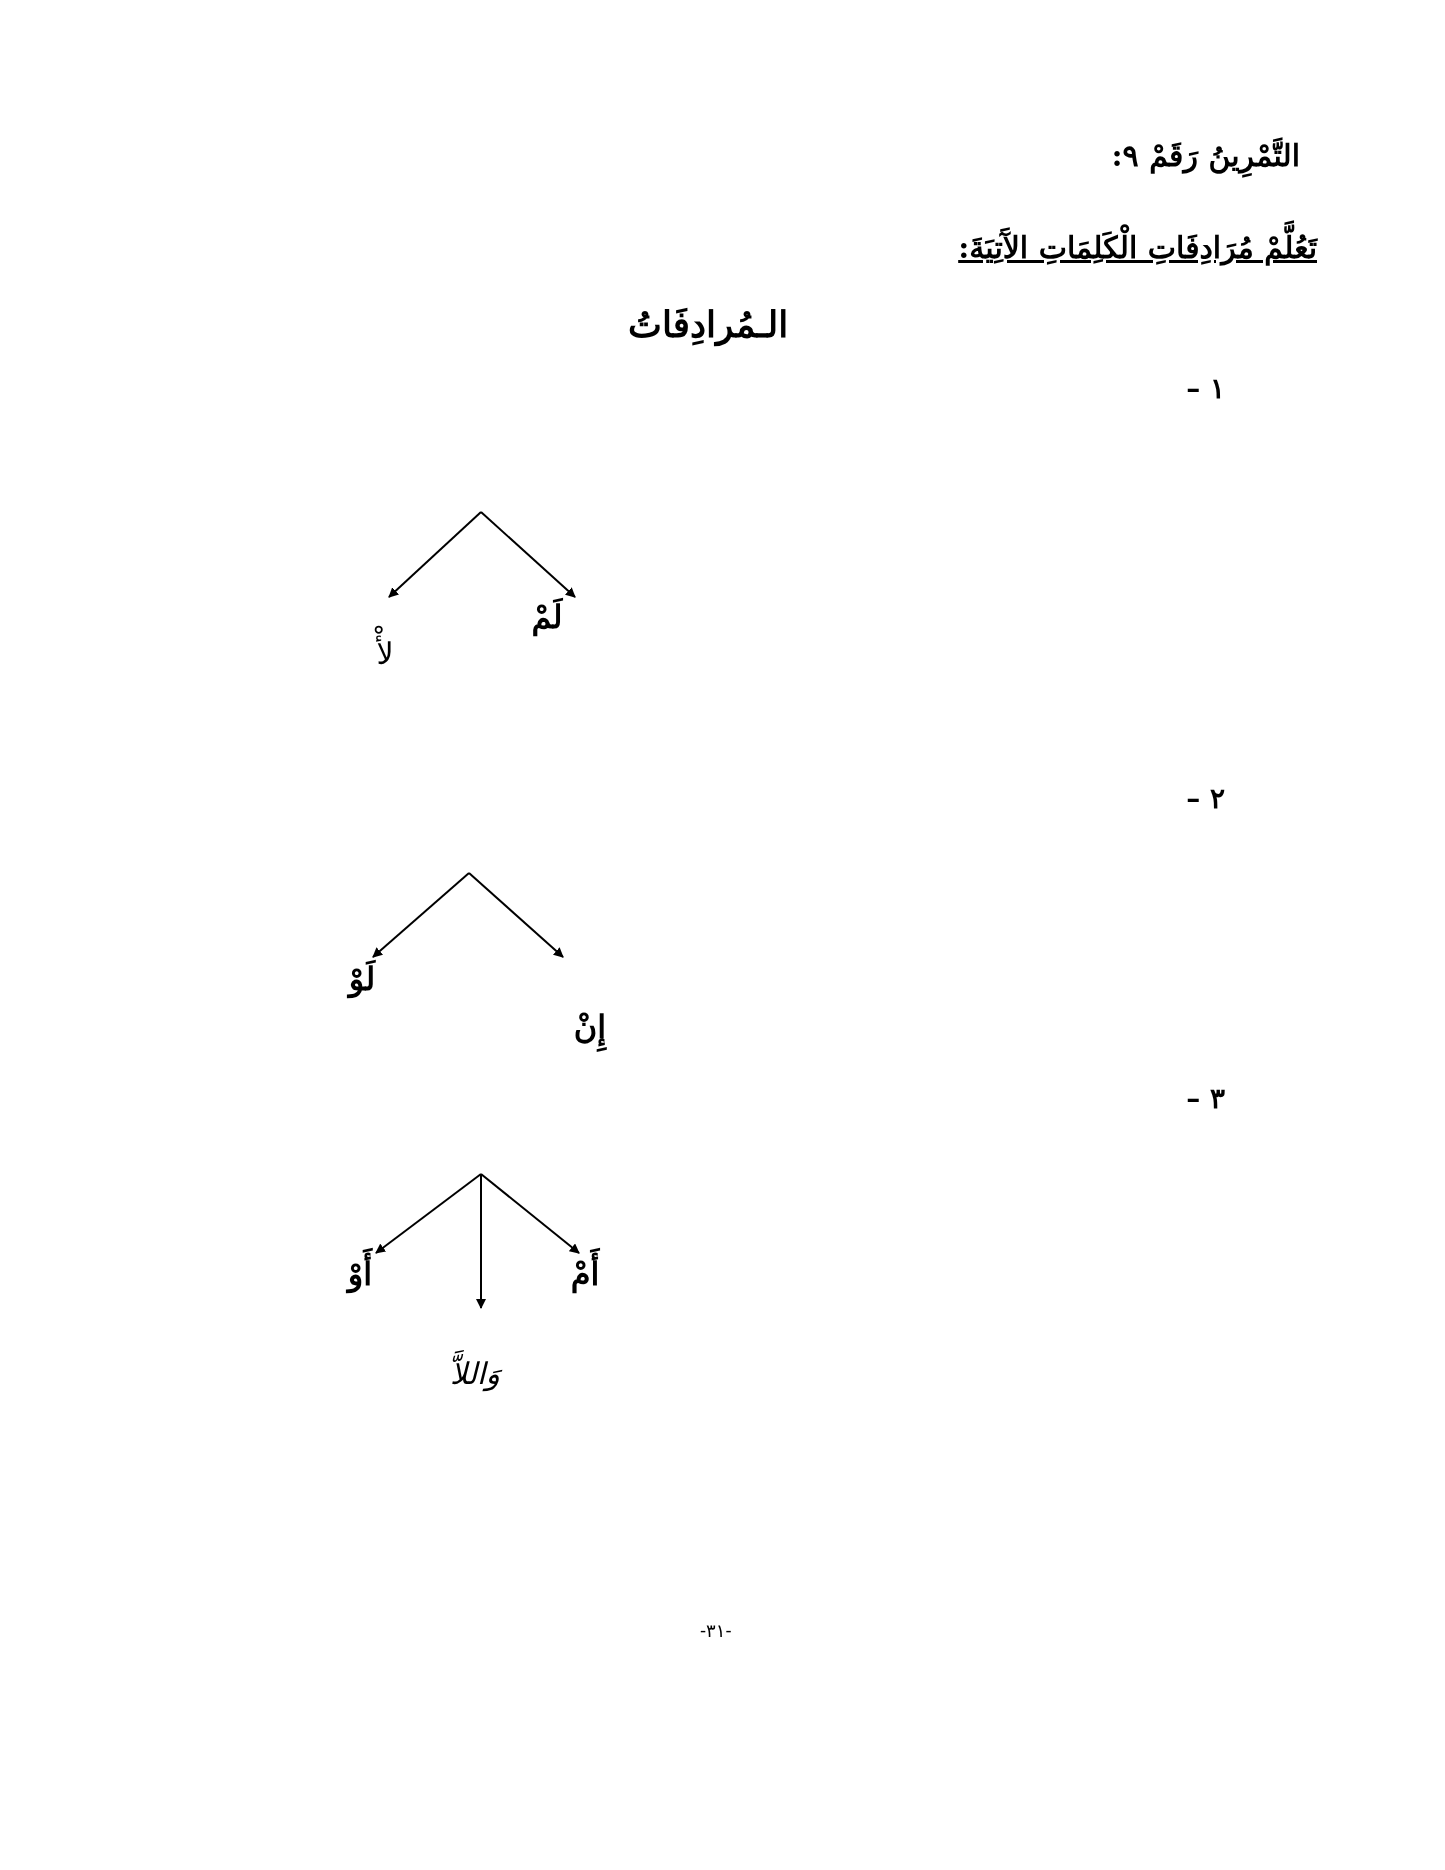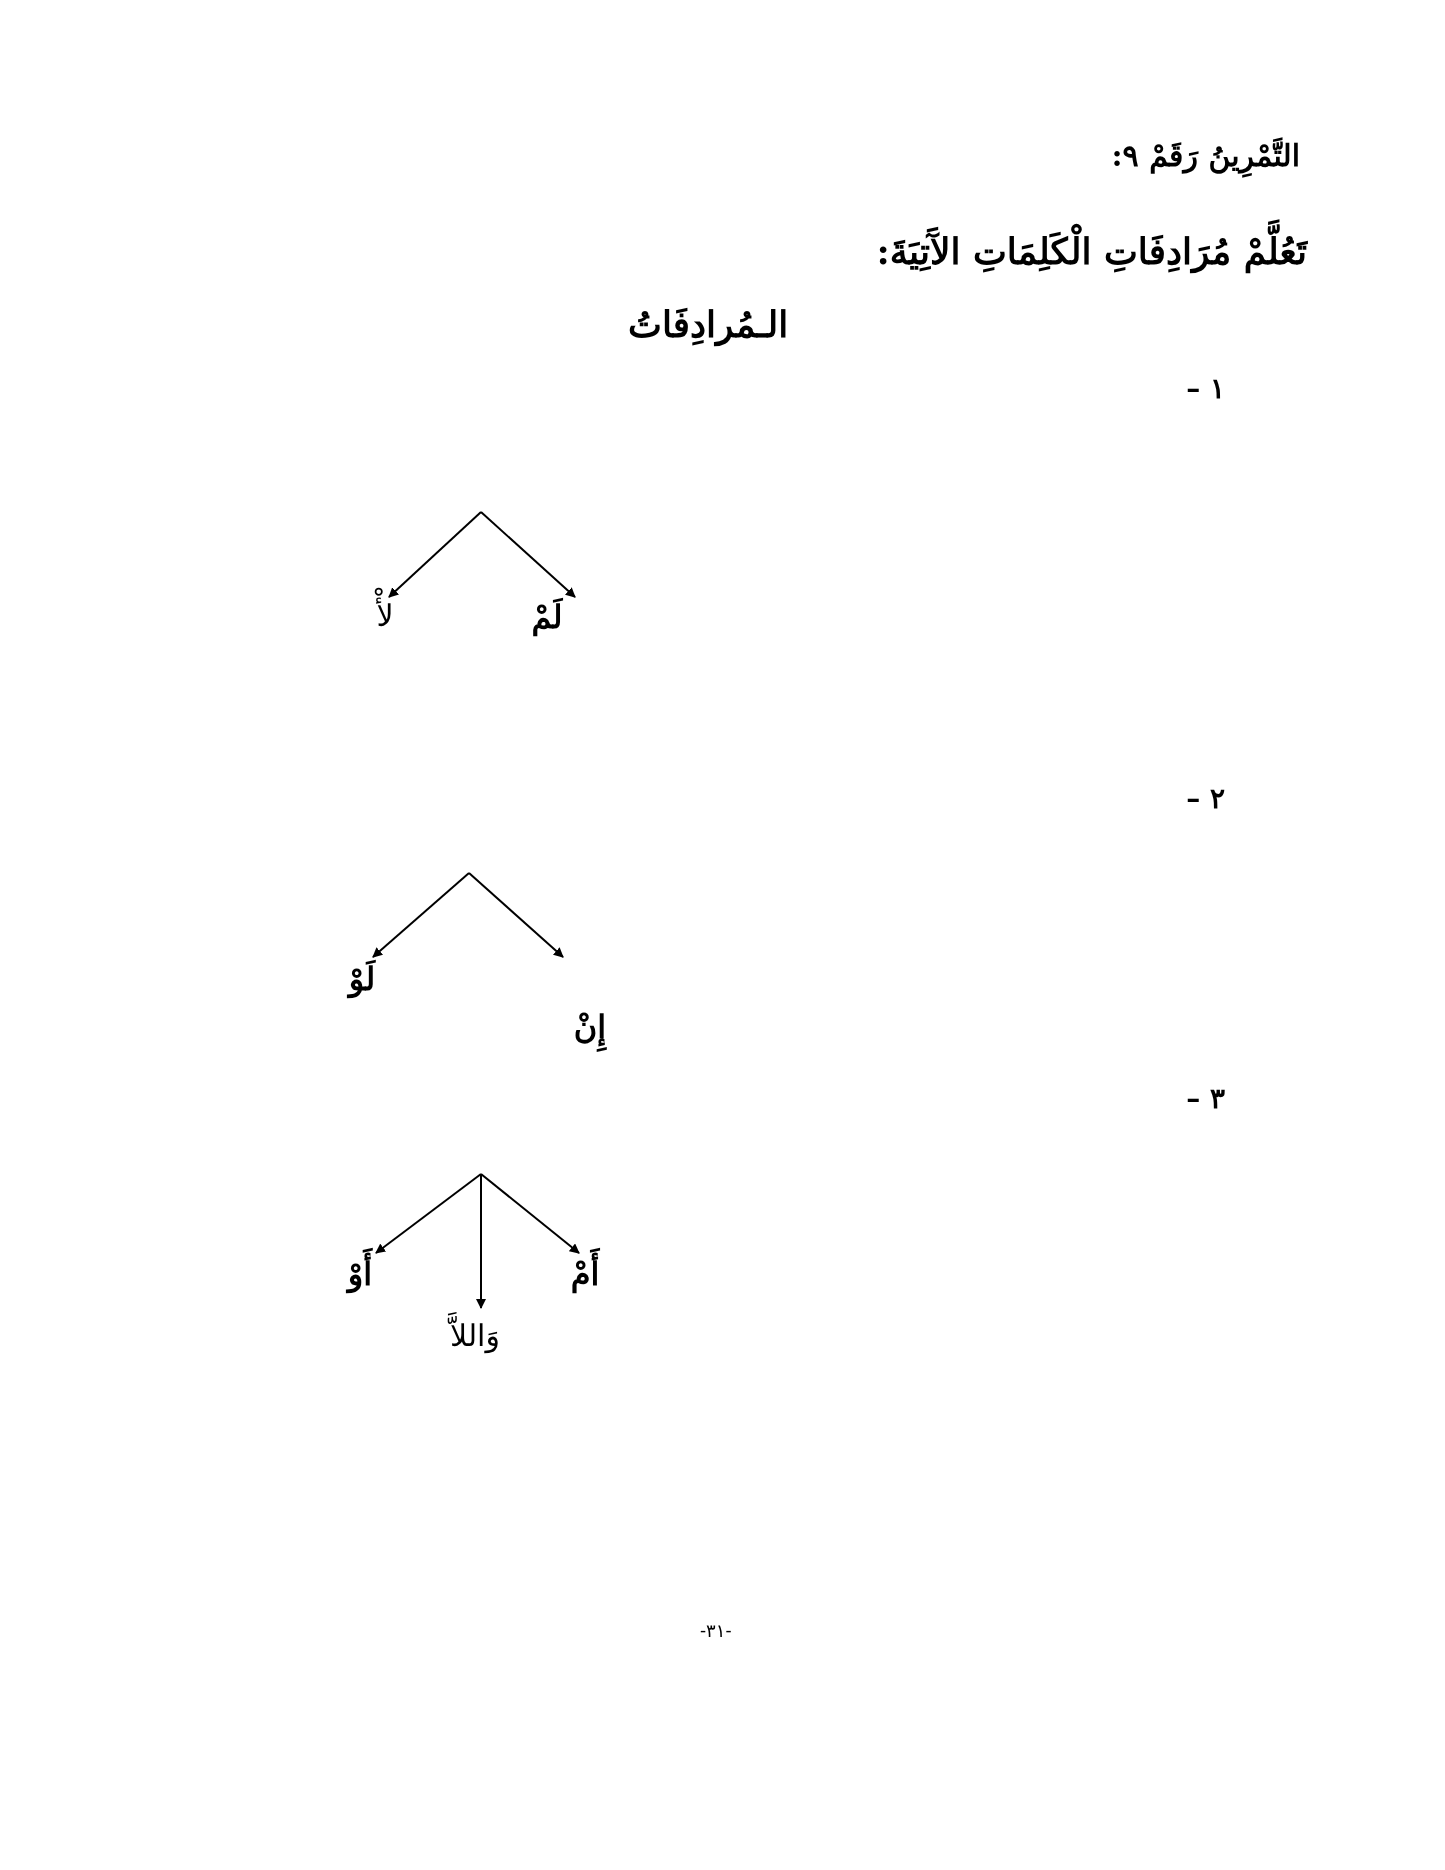--- a/index.html
+++ b/index.html
@@ -20,44 +20,46 @@
       white-space: nowrap;
       direction: rtl;
     }
     .title {
       right: 145px;
       top: 138px;
       font-size: 30px;
       font-weight: bold;
     }
     .instruction {
-      right: 138px;
+      right: 128px;
       top: 230px;
-      font-size: 36px;
+      font-size: 30px;
       font-weight: bold;
+      text-decoration: underline;
     }
     .subheading {
       left: 628px;
       top: 303px;
       font-size: 36px;
       font-weight: bold;
     }
     .item-number {
       font-size: 28px;
       font-weight: bold;
     }
     .word {
       font-size: 32px;
       font-weight: bold;
       transform: translateX(-50%);
       direction: rtl;
     }
     .word.light {
       font-weight: normal;
       font-size: 30px;
+      margin-top: 38px;
     }
     .page-number {
       left: 700px;
       top: 1620px;
       font-size: 18px;
     }
     svg.arrows {
       position: absolute;
       left: 0;
       top: 0;
@@ -100,16 +102,16 @@
   </g>
 </svg>
 
 <div class="abs word" style="left:547px; top:598px;">لَمْ</div>
 <div class="abs word light" style="left:385px; top:598px;">لأْ</div>
 
 <div class="abs word" style="left:590px; top:1008px;">إِنْ</div>
 <div class="abs word" style="left:362px; top:960px;">لَوْ</div>
 
 <div class="abs word" style="left:585px; top:1255px;">أَمْ</div>
-<div class="abs word light" style="left:475px; top:1318px;">وَاللاَّ</div>
+<div class="abs word light" style="left:475px; top:1318px;font-style:italic;">وَاللاَّ</div>
 <div class="abs word" style="left:360px; top:1255px;">أَوْ</div>
 
 <div class="abs page-number">-٣١-</div>
 
 </body></html>

